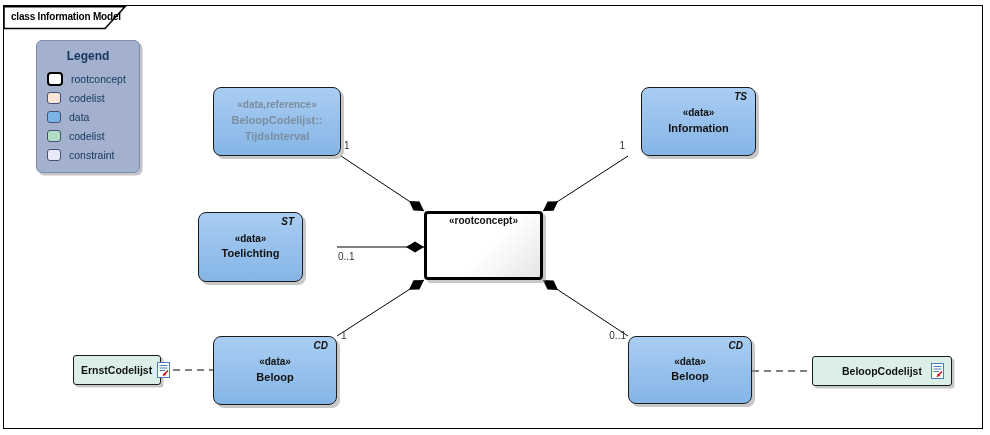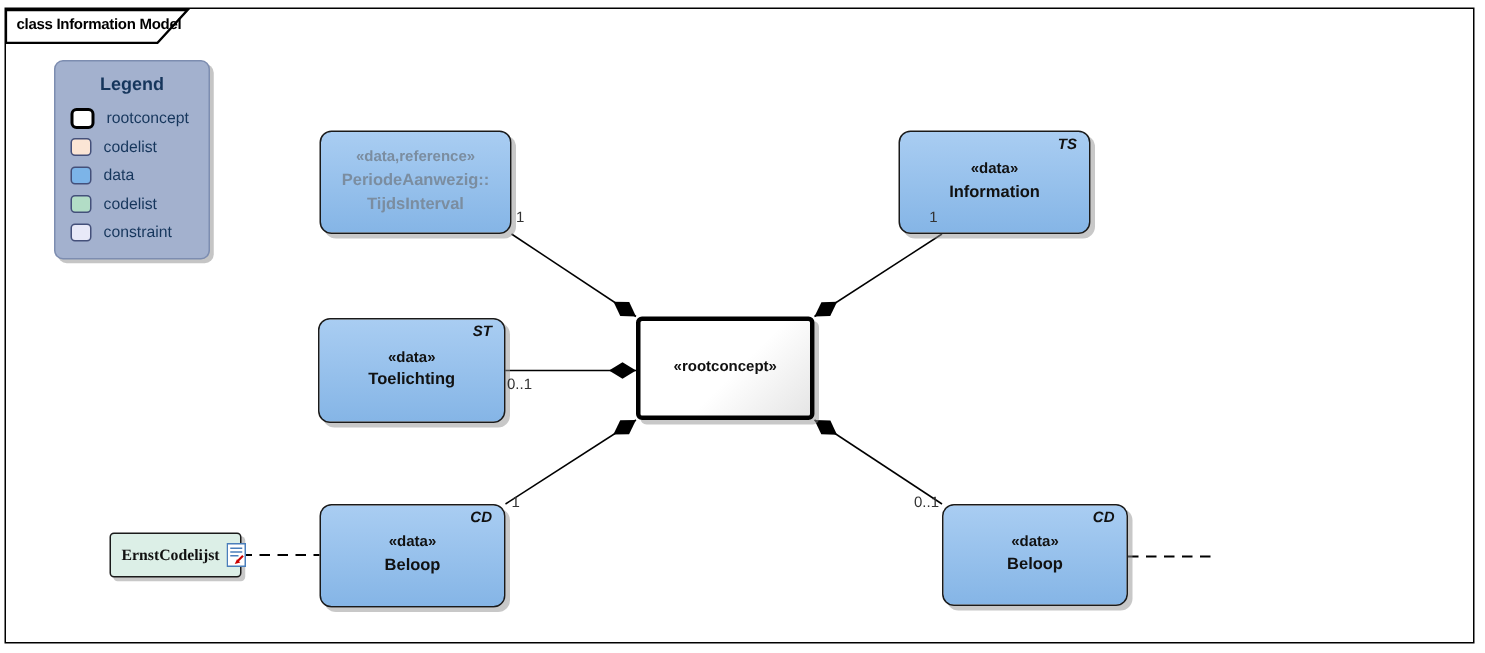--- a/index.html
+++ b/index.html
@@ -52,21 +52,21 @@
     box-shadow:3px 3px 0 rgba(145,145,145,0.5);
   }
   .root-box .bname{font-size:10.5px;letter-spacing:-0.4px;}
   .root-box .stereo{font-size:10px;}
   .cl-box{
     background:#dcefe7;border:1px solid #1a1a1a;border-radius:3px;
     box-shadow:2.5px 2.5px 0 rgba(145,145,145,0.5);
     flex-direction:row;justify-content:space-between;align-items:center;
     padding:0 7px;
   }
-  .cl-name{font-size:10.5px;font-weight:bold;color:#111;white-space:nowrap;font-family:Liberation Serif, serif;}
+  .cl-name{font-size:10.5px;font-weight:bold;color:#111;white-space:nowrap;}
   .doc-icon{flex:0 0 auto;margin-left:5px;}
   .mult{position:absolute;z-index:3;font-size:10px;color:#333;white-space:nowrap;}
 </style>
 </head>
 <body>
 
 <div class="canvas">
 
   <div class="frame"></div>
 
@@ -109,37 +109,37 @@
     <polygon points="543,211 547.6,201.5 558.1,201.2 553.5,210.7" fill="#000"></polygon>
     <polygon points="424,247 415,252.5 406,247 415,241.5" fill="#000"></polygon>
     <polygon points="424,280 419.4,289.5 408.9,289.7 413.5,280.2" fill="#000"></polygon>
     <polygon points="543,280 553.6,280.4 558,289.9 547.5,289.5" fill="#000"></polygon>
     <line x1="161" y1="370" x2="213" y2="370" stroke="#000" stroke-width="1.2" stroke-dasharray="7,5"></line>
     <line x1="752" y1="371" x2="812" y2="371" stroke="#000" stroke-width="1.2" stroke-dasharray="7,5"></line>
   </svg>
 
   <div class="node box ref" style="left:213px;top:87px;width:128px;height:69px;">
     <div class="stereo">«data,reference»</div>
-    <div class="bname">PeriodeAanwezig::</div>
+    <div class="bname">BeloopCodelijst::</div>
     <div class="bname">TijdsInterval</div>
   </div>
 
-  <div class="node box" style="left:599px;top:87px;width:128px;height:69px;">
+  <div class="node box" style="left:641px;top:87px;width:115px;height:69px;">
     <span class="tag">TS</span>
     <div class="stereo">«data»</div>
     <div class="bname">Information</div>
   </div>
 
-  <div class="node box" style="left:212px;top:212px;width:125px;height:70px;">
+  <div class="node box" style="left:198px;top:212px;width:105px;height:70px;">
     <span class="tag">ST</span>
     <div class="stereo">«data»</div>
     <div class="bname">Toelichting</div>
   </div>
 
-  <div class="node root-box" style="left:424px;top:211px;width:119px;height:69px;">
+  <div class="node root-box" style="left:424px;top:211px;width:119px;height:69px;justify-content:space-between;">
     <div class="stereo">«rootconcept»</div>
   </div>
 
   <div class="node box" style="left:213px;top:336px;width:124px;height:69px;">
     <span class="tag">CD</span>
     <div class="stereo">«data»</div>
     <div class="bname">Beloop</div>
   </div>
 
   <div class="node box" style="left:628px;top:336px;width:124px;height:68px;">
@@ -153,20 +153,31 @@
     <svg class="doc-icon" width="13" height="16" viewBox="0 0 13 16">
       <rect x="0.5" y="0.5" width="12" height="15" fill="#ffffff" stroke="#4a7ebb" stroke-width="1"></rect>
       <line x1="2.5" y1="3.5" x2="10.5" y2="3.5" stroke="#4a7ebb" stroke-width="1"></line>
       <line x1="2.5" y1="6" x2="10.5" y2="6" stroke="#4a7ebb" stroke-width="1"></line>
       <line x1="2.5" y1="8.5" x2="8" y2="8.5" stroke="#4a7ebb" stroke-width="1"></line>
       <path d="M11,8.5 L7.5,12" stroke="#cc0000" stroke-width="1.4" fill="none"></path>
       <path d="M5.5,14 L9.2,13 L7,10.8 Z" fill="#cc0000"></path>
     </svg>
   </div>
 
+  <div class="node cl-box" style="left:812px;top:356px;width:140px;height:30px;">
+    <span class="cl-name" style="margin-left:22px;">BeloopCodelijst</span>
+    <svg class="doc-icon" width="13" height="16" viewBox="0 0 13 16">
+      <rect x="0.5" y="0.5" width="12" height="15" fill="#ffffff" stroke="#4a7ebb" stroke-width="1"></rect>
+      <line x1="2.5" y1="3.5" x2="10.5" y2="3.5" stroke="#4a7ebb" stroke-width="1"></line>
+      <line x1="2.5" y1="6" x2="10.5" y2="6" stroke="#4a7ebb" stroke-width="1"></line>
+      <line x1="2.5" y1="8.5" x2="8" y2="8.5" stroke="#4a7ebb" stroke-width="1"></line>
+      <path d="M11,8.5 L7.5,12" stroke="#cc0000" stroke-width="1.4" fill="none"></path>
+      <path d="M5.5,14 L9.2,13 L7,10.8 Z" fill="#cc0000"></path>
+    </svg>
+  </div>
 
   <div class="mult" style="left:344px;top:140px;">1</div>
   <div class="mult" style="left:613px;top:140px;width:12px;text-align:right;">1</div>
   <div class="mult" style="left:338px;top:251px;">0..1</div>
   <div class="mult" style="left:341px;top:330px;">1</div>
   <div class="mult" style="left:602px;top:330px;width:24px;text-align:right;">0..1</div>
 
 </div>
 
 </body></html>

